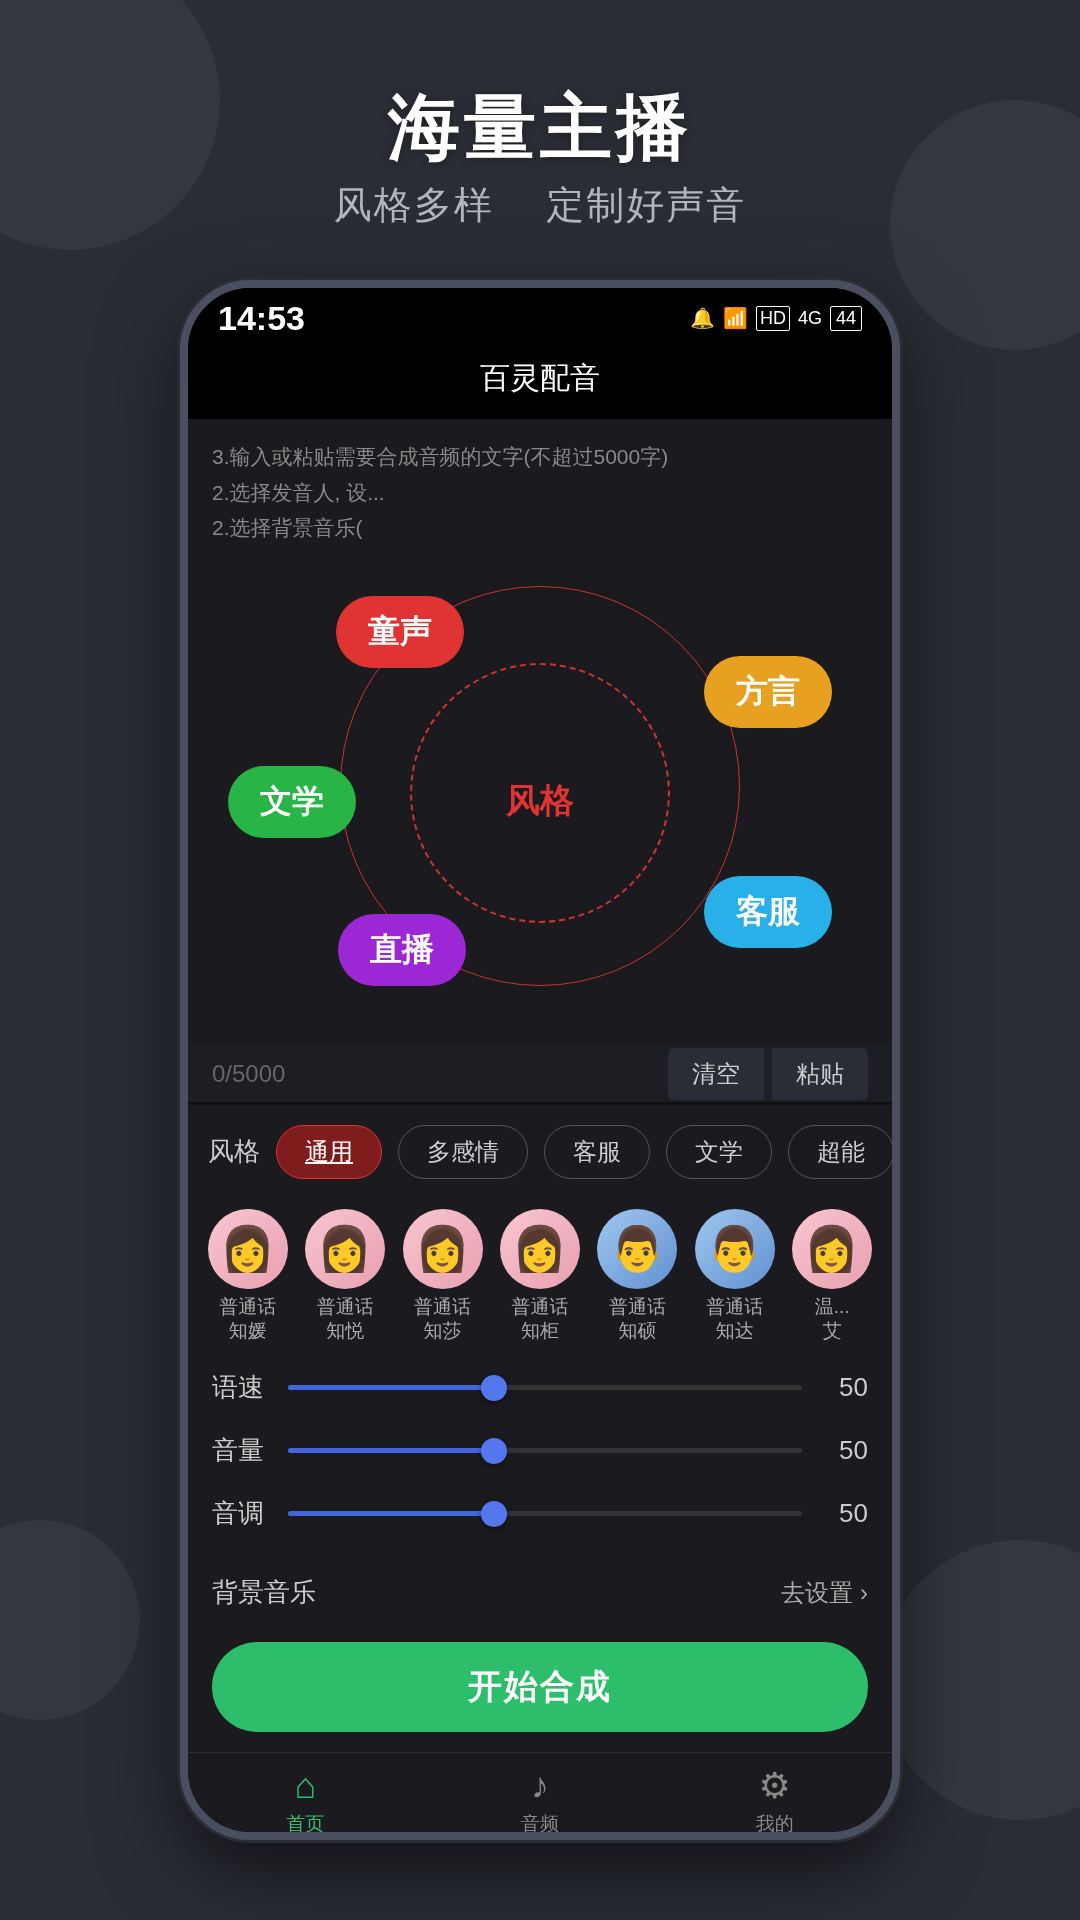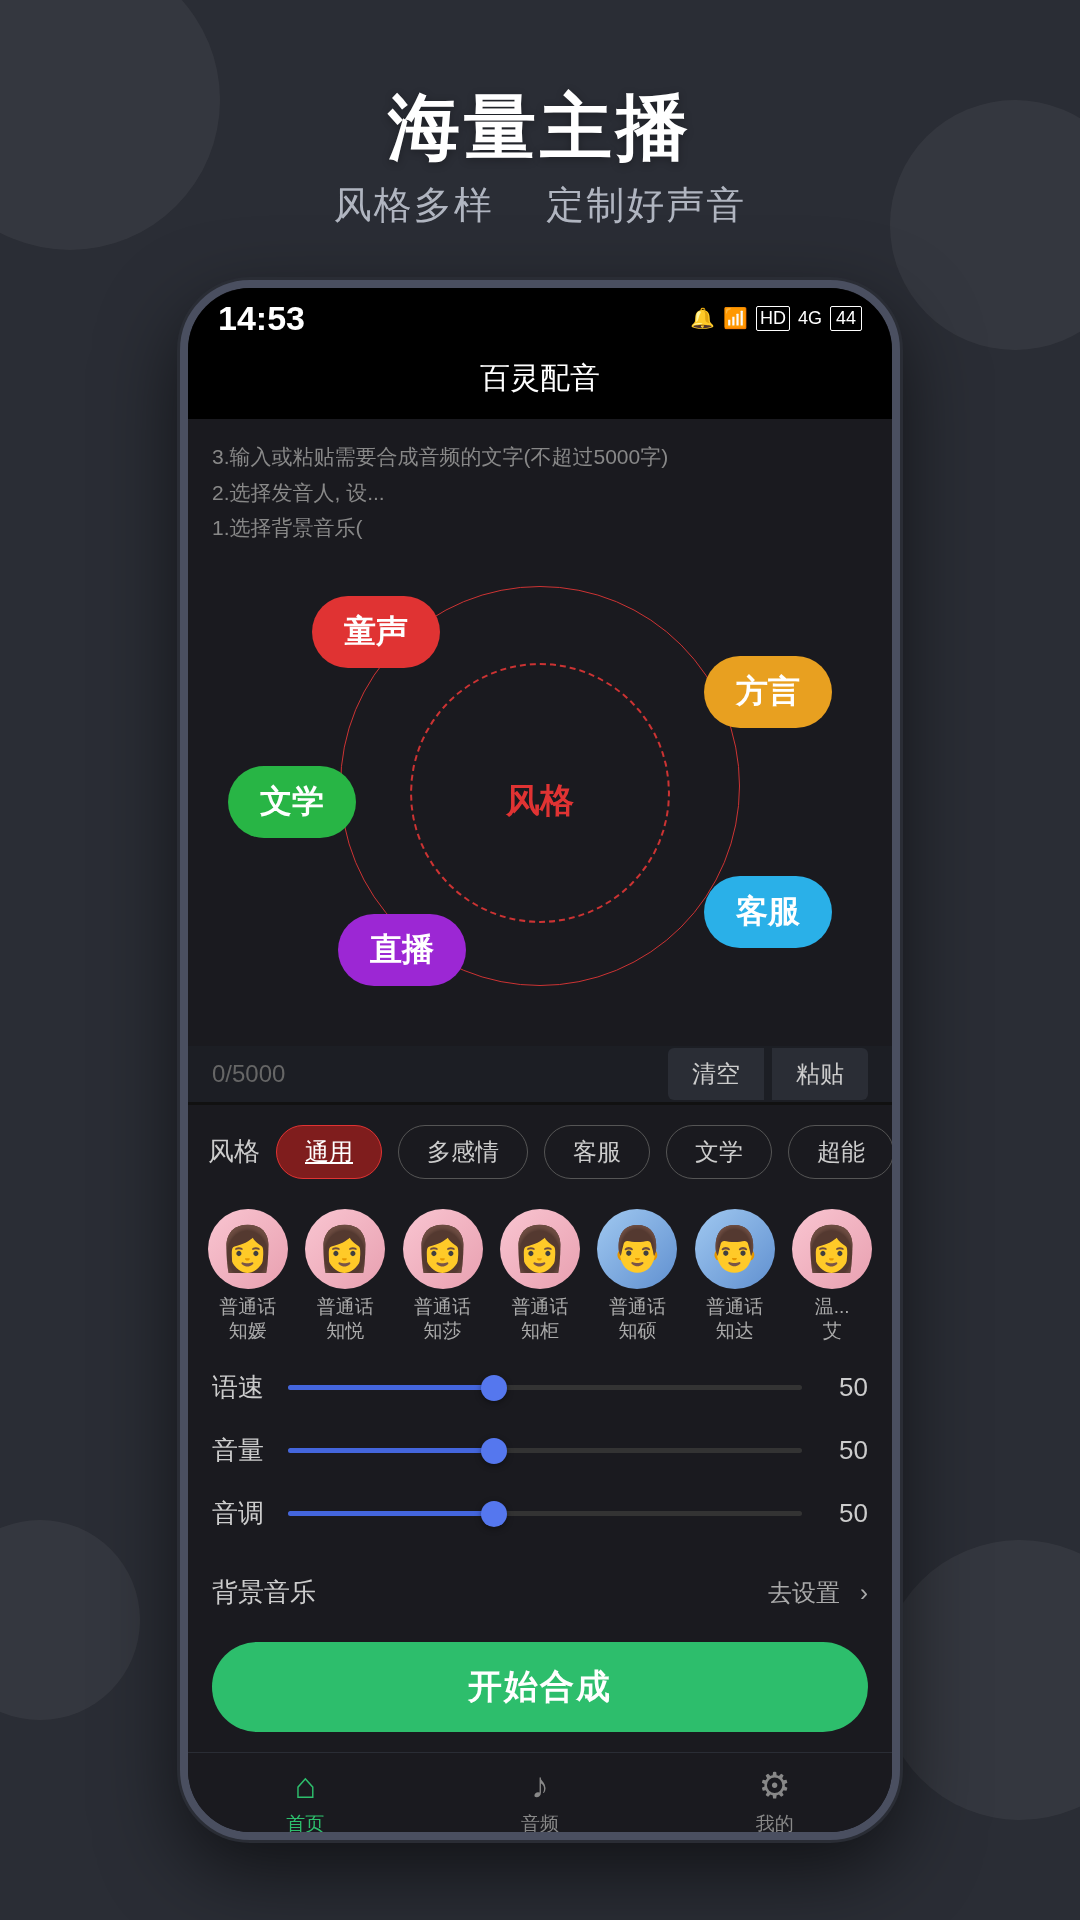--- a/index.html
+++ b/index.html
@@ -157,21 +157,21 @@
       padding: 14px 32px;
       font-size: 32px;
       font-weight: 700;
       color: white;
       white-space: nowrap;
       cursor: pointer;
     }
     .bubble-tongsheng {
       background: #e03333;
       top: 30px;
-      left: 124px;
+      left: 148px;
     }
     .bubble-fangyan {
       background: #e8a020;
       top: 90px;
       right: 60px;
     }
     .bubble-wenxue {
       background: #28b545;
       top: 200px;
       left: 40px;
@@ -347,21 +347,21 @@
       justify-content: space-between;
       padding: 6px 24px 16px;
     }
     .bg-music-label {
       color: #ccc;
       font-size: 26px;
     }
     .bg-music-setting {
       display: flex;
       align-items: center;
-      gap: 20px;
+      gap: 7px;
       color: #aaa;
       font-size: 24px;
     }
 
     
     .start-btn-wrap {
       padding: 16px 24px 20px;
     }
     .start-btn {
       width: 100%;
@@ -452,21 +452,21 @@
 
     <div class="title-bar">
       <span class="app-title">百灵配音</span>
     </div>
 
     <div class="phone-body">
 
       <div class="instructions">
         <div>3.输入或粘贴需要合成音频的文字(不超过5000字)</div>
         <div>2.选择发音人, 设...</div>
-        <div>1.选择背景音乐(</div>
+        <div>2.选择背景音乐(</div>
       </div>
 
       <div class="wheel-container">
         <div class="solid-circle"></div>
         <div class="dotted-circle"></div>
         <div class="center-label">风格</div>
 
         <div class="bubble bubble-tongsheng">童声</div>
         <div class="bubble bubble-fangyan">方言</div>
         <div class="bubble bubble-wenxue">文学</div>

